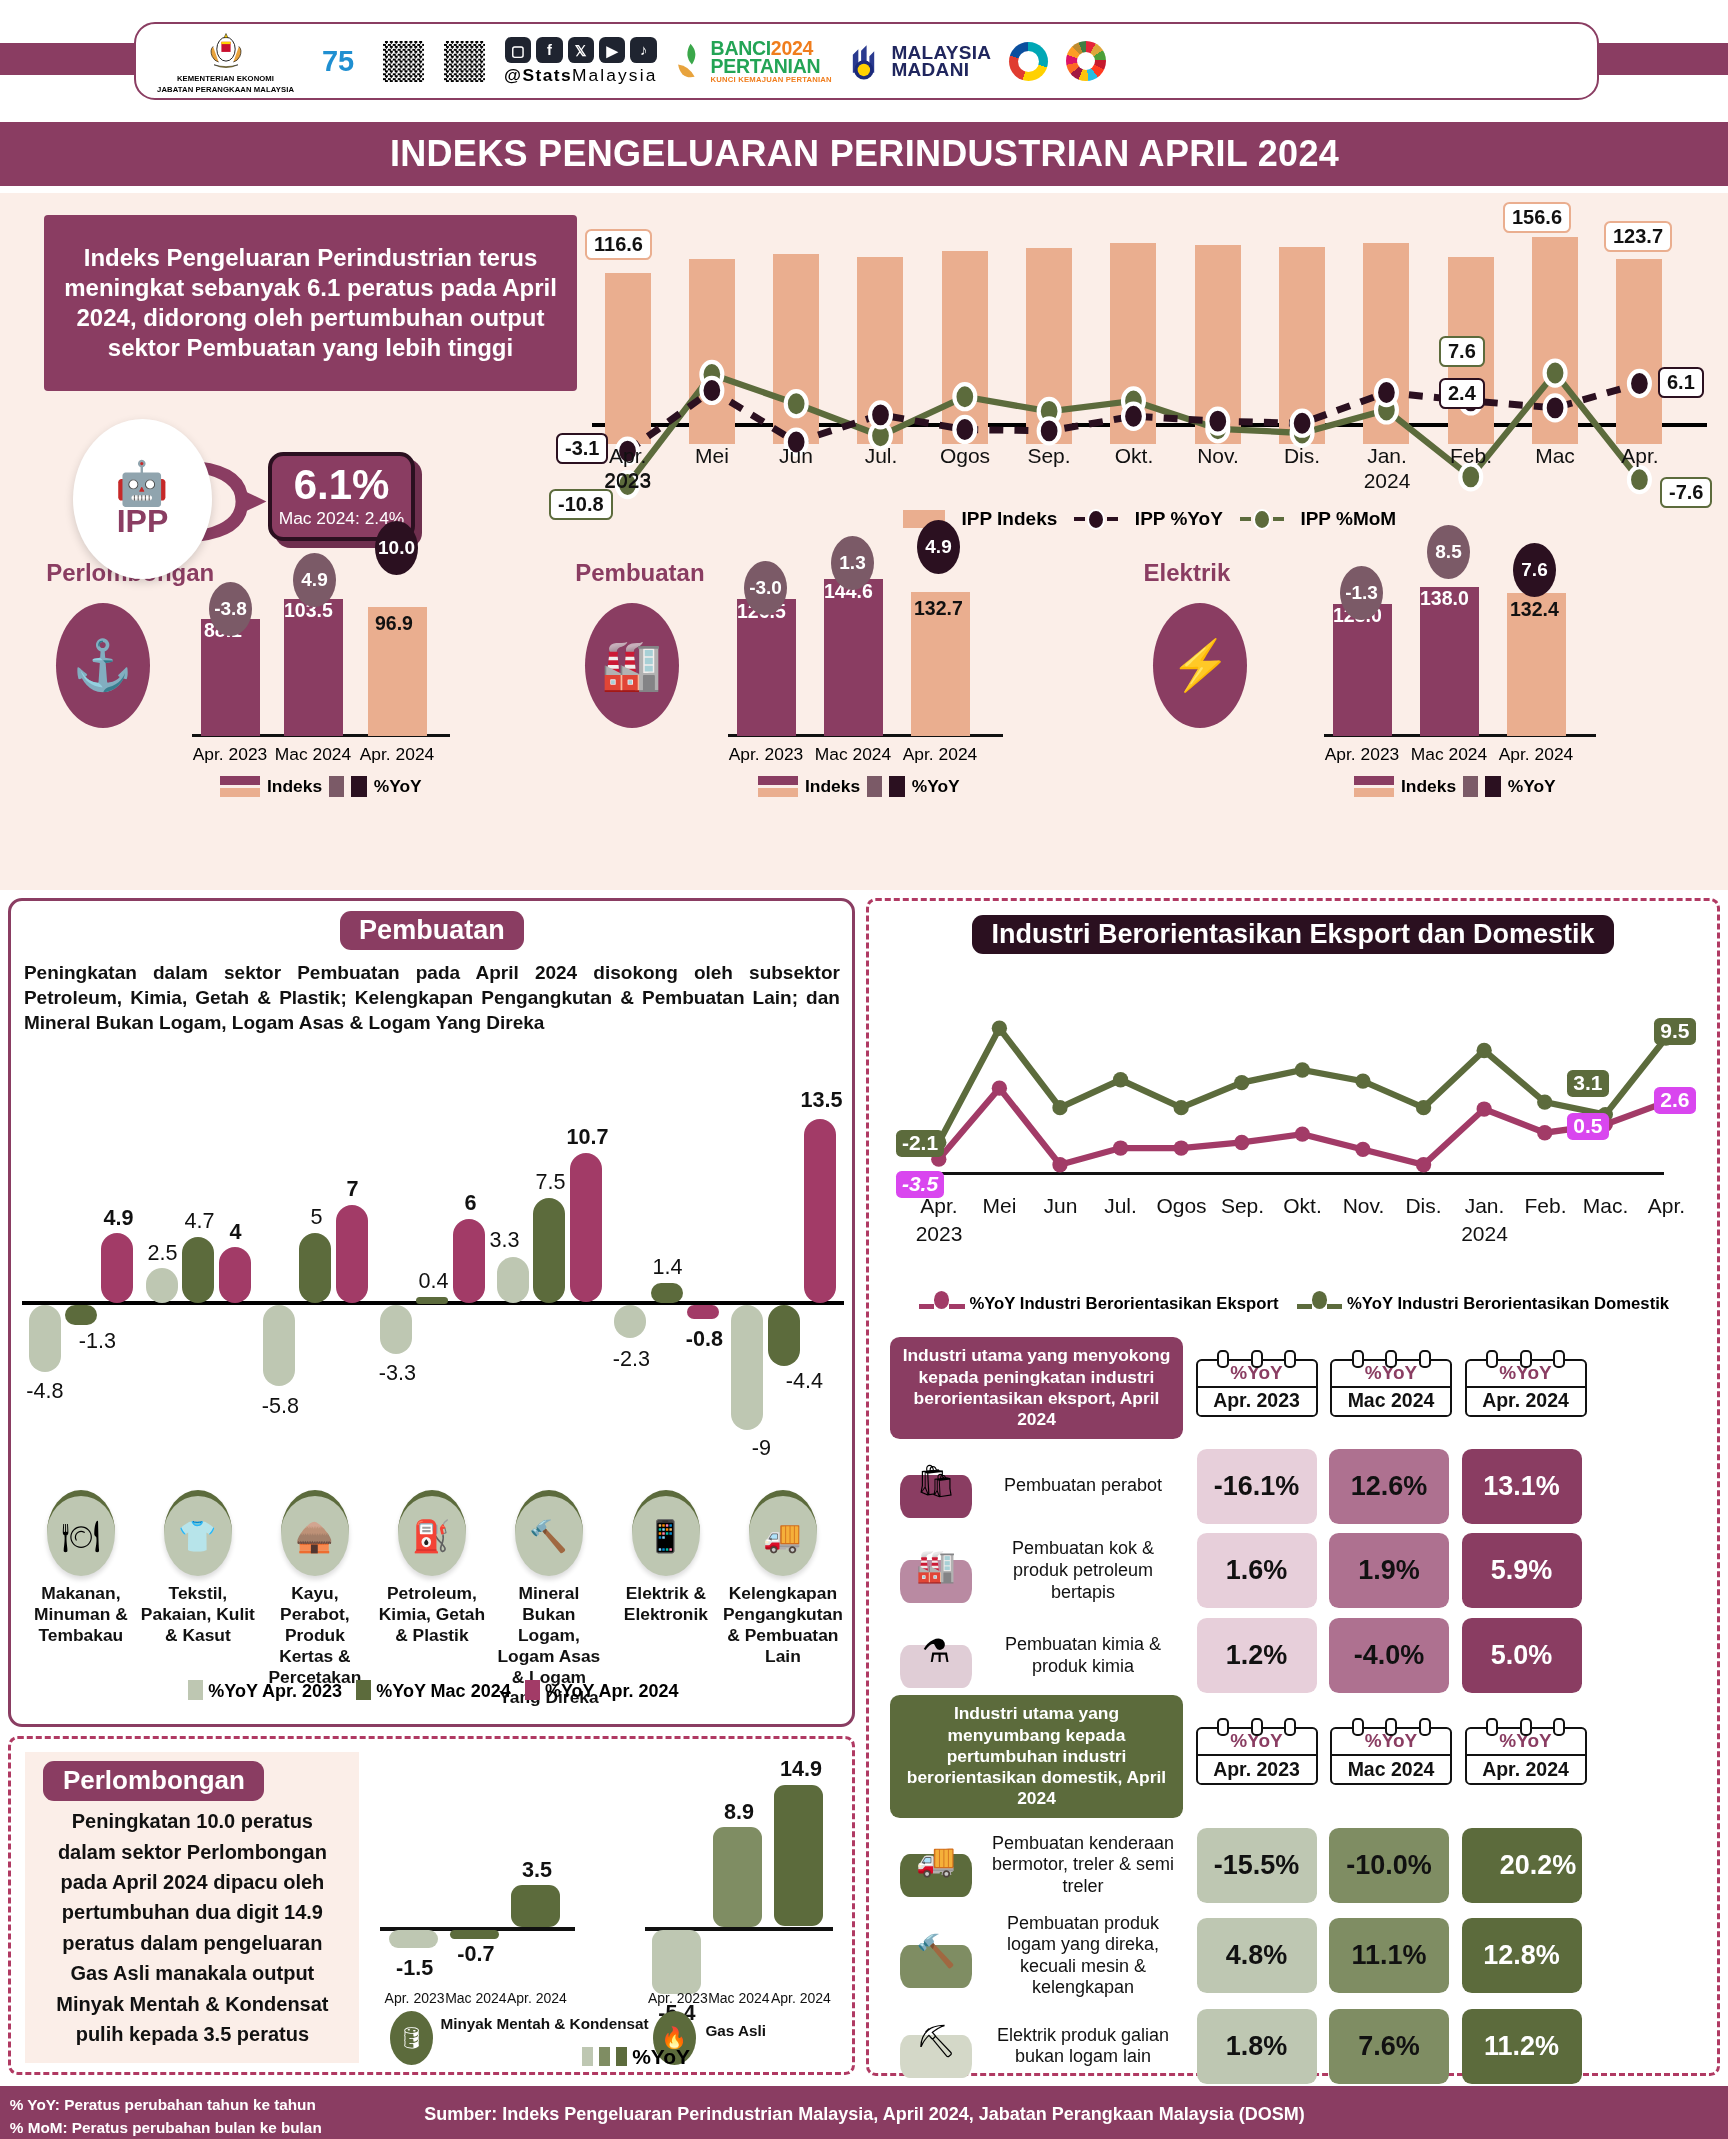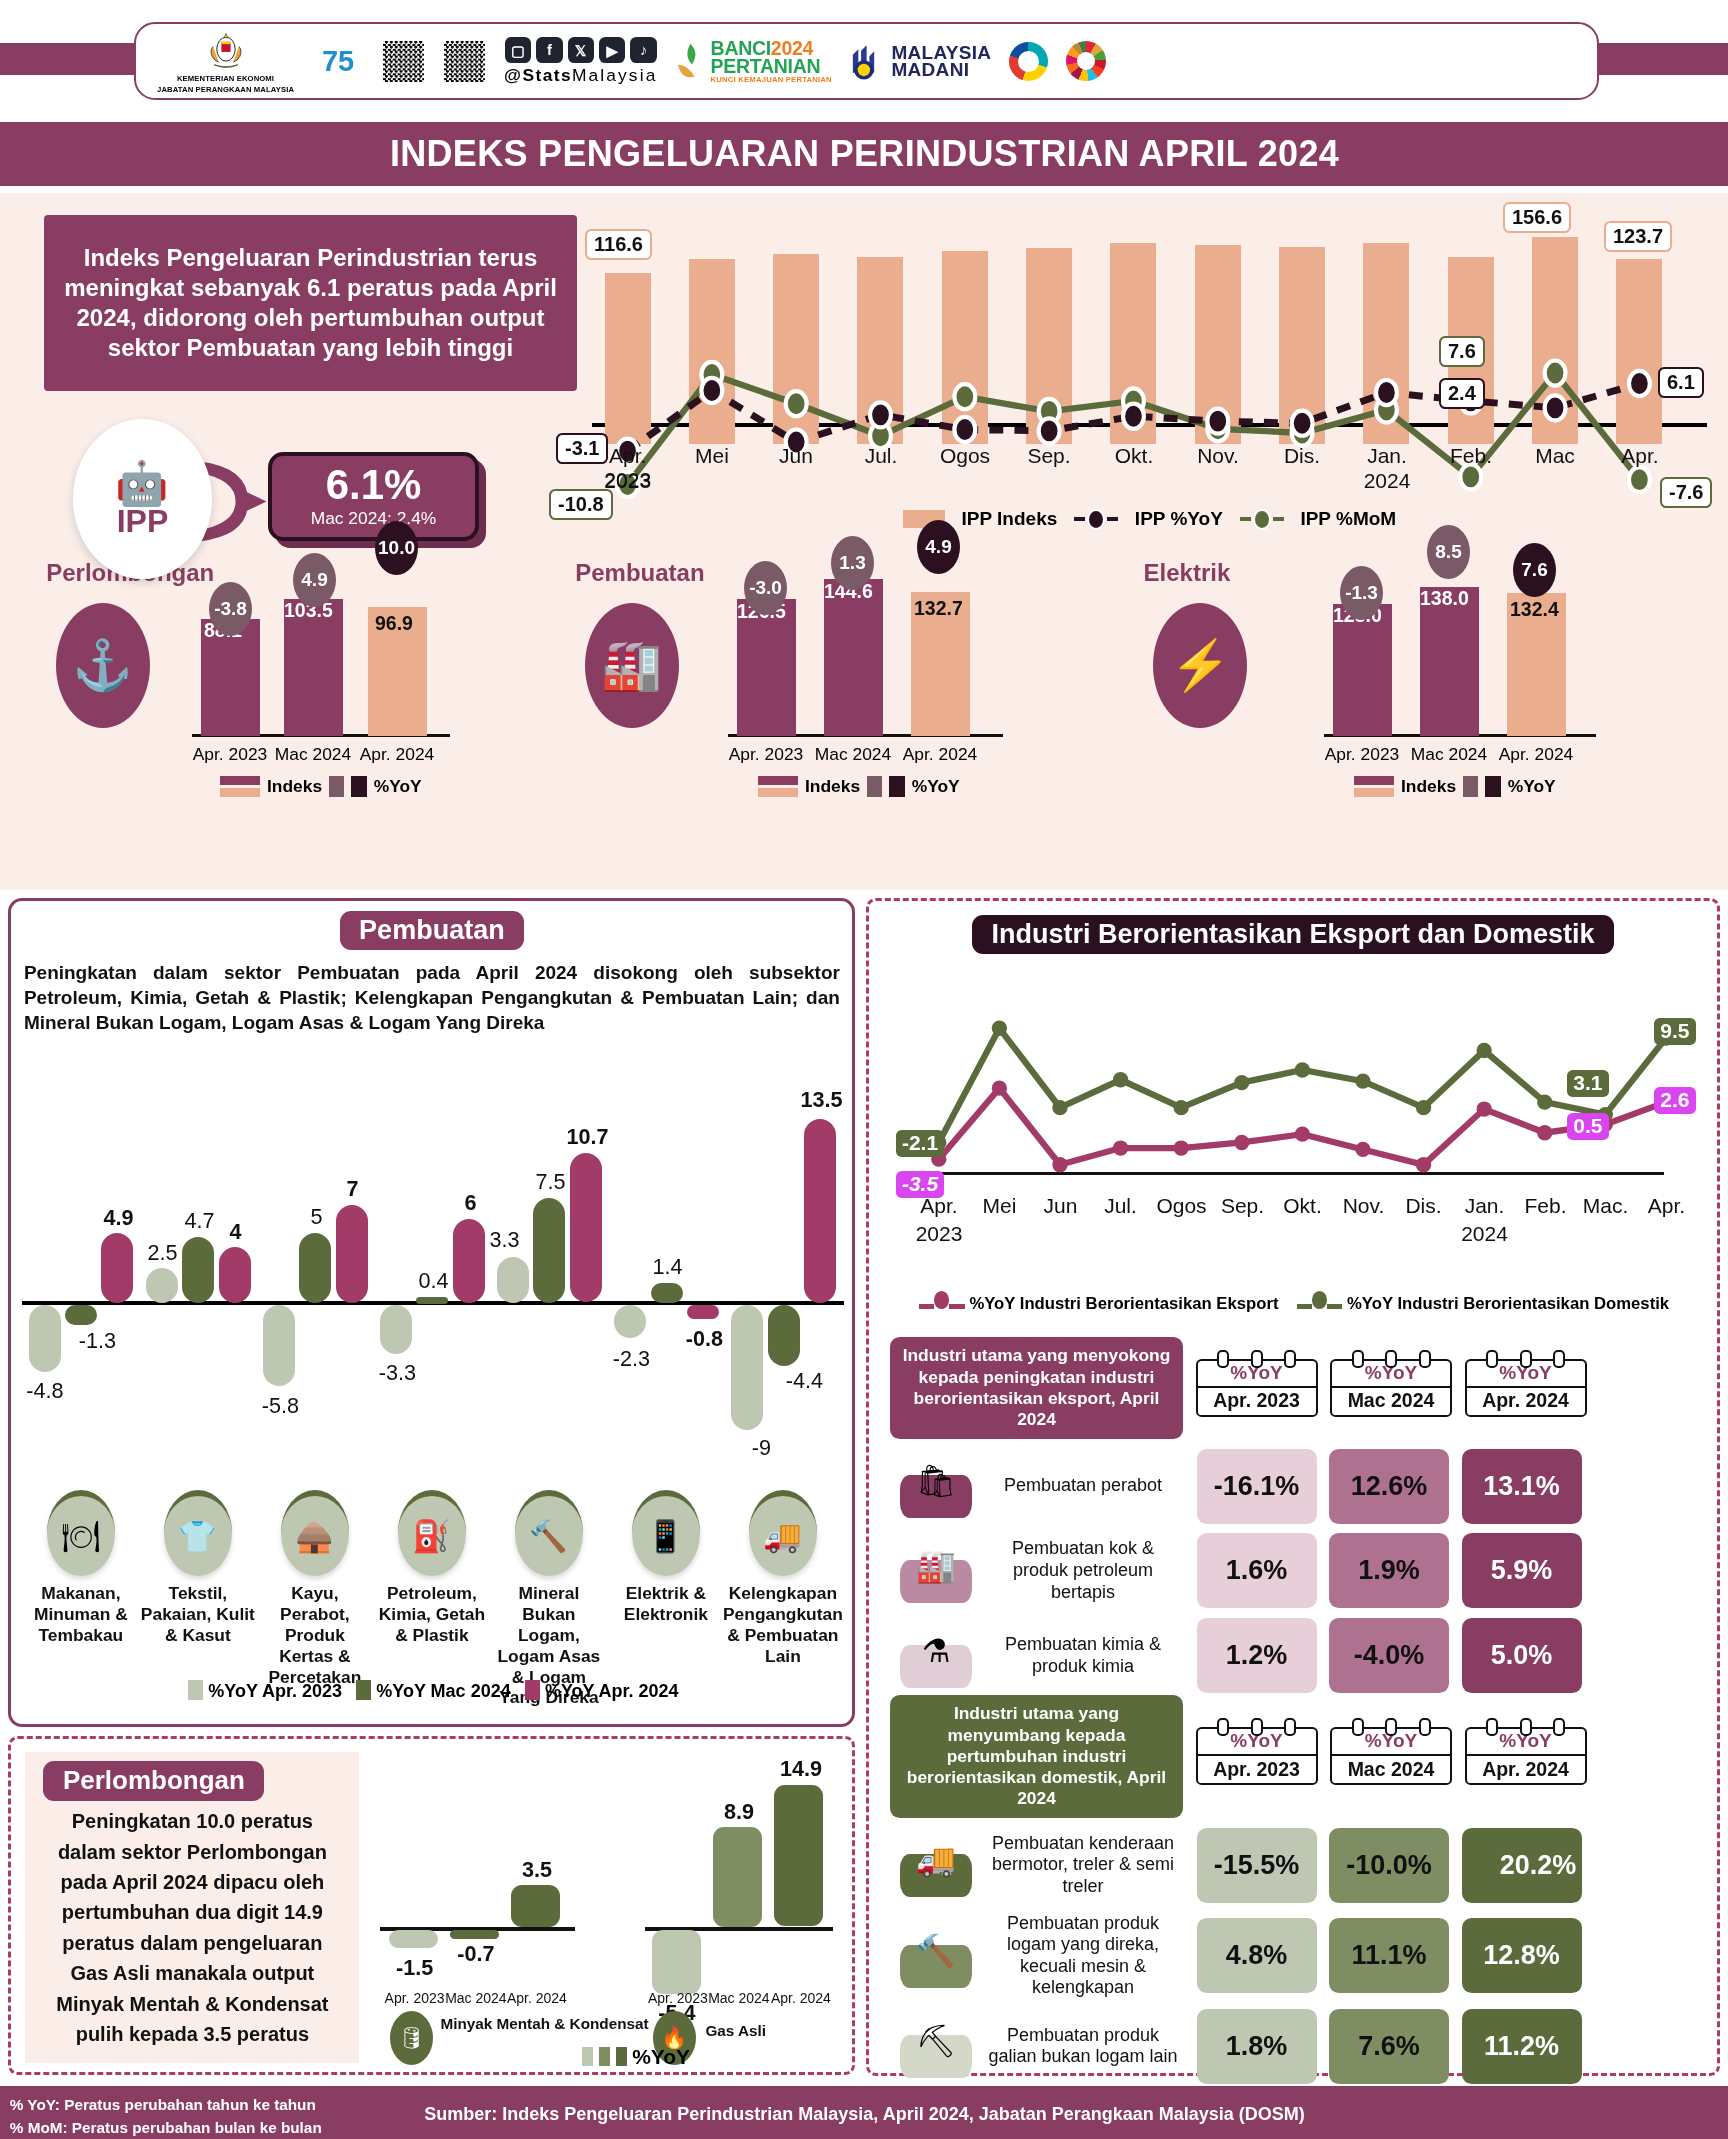--- a/index.html
+++ b/index.html
@@ -62,21 +62,21 @@
      background:#8a3d62; border-radius:4px; color:#fff; display:flex; align-items:center;
      justify-content:center; padding:9.8px 18px; text-align:center;}
   #callout p { font-size:24px; font-weight:700; line-height:1.26;}
 
   #ipp-badge { position:absolute; left:73px; top:226px; width:139px; height:160px;
      background:#fff; border-radius:50%; box-shadow:0 3.5px 9.8px rgba(0,0,0,.16);
      display:flex; flex-direction:column; align-items:center; justify-content:center; z-index:3;}
   #ipp-badge .robot { font-size:43px; line-height:1;}
   #ipp-badge .ipp-lbl { font-size:32px; font-weight:800; color:#8a3d62; line-height:1;}
   #ipp-arrow { position:absolute; left:195px; top:263px; width:84px; height:91px; z-index:2;}
-  #ipp-value { position:absolute; left:268px; top:259px; width:211px; height:89px;
+  #ipp-value { position:absolute; left:268px; top:259px; width:147px; height:89px;
      background:#8a3d62; border:4.2px solid #2b1020; border-radius:15.3px; color:#fff;
      display:flex; flex-direction:column; align-items:center; justify-content:center;
      box-shadow:7px 7px 0 #6e2f4e;}
   #ipp-value .big { font-size:42px; font-weight:800; line-height:1;}
   #ipp-value .sub { font-size:17.4px; font-weight:400; margin-top:1.4px;}
 
   
   #ipp-chart { position:absolute; left:592px; top:21px; width:1115px; height:293px;}
   .bar-col { position:absolute; bottom:63px; width:46px; background:#eaae8f;}
   .axis0 { position:absolute; left:0; width:1115px; height:4.2px; background:#000; }
@@ -795,21 +795,21 @@
       <div class="tcell" style="background:#5c6b3c;color:#fff;">12.8%</div>
     </div>
 
     <div class="trow">
       <div class="trow-icon">
         <div class="pedestal">
             <div class="ped-base" style="background:#d4d8c8"></div>
             <div class="ped-glyph">⛏</div>
           </div>
       </div>
-      <div class="trow-name">Pembuatan produk galian bukan logam lain</div>
+      <div class="trow-name">Elektrik produk galian bukan logam lain</div>
       <div class="tcell" style="background:#bec7b2;color:#111;">1.8%</div>
       <div class="tcell" style="background:#7f8d63;color:#111;">7.6%</div>
       <div class="tcell" style="background:#5c6b3c;color:#fff;">11.2%</div>
     </div>
   </div>
 </div>
 
 <div class="panel" id="panel-perlombongan">
   <div id="per-left">
     <span class="pill-title">Perlombongan</span>

